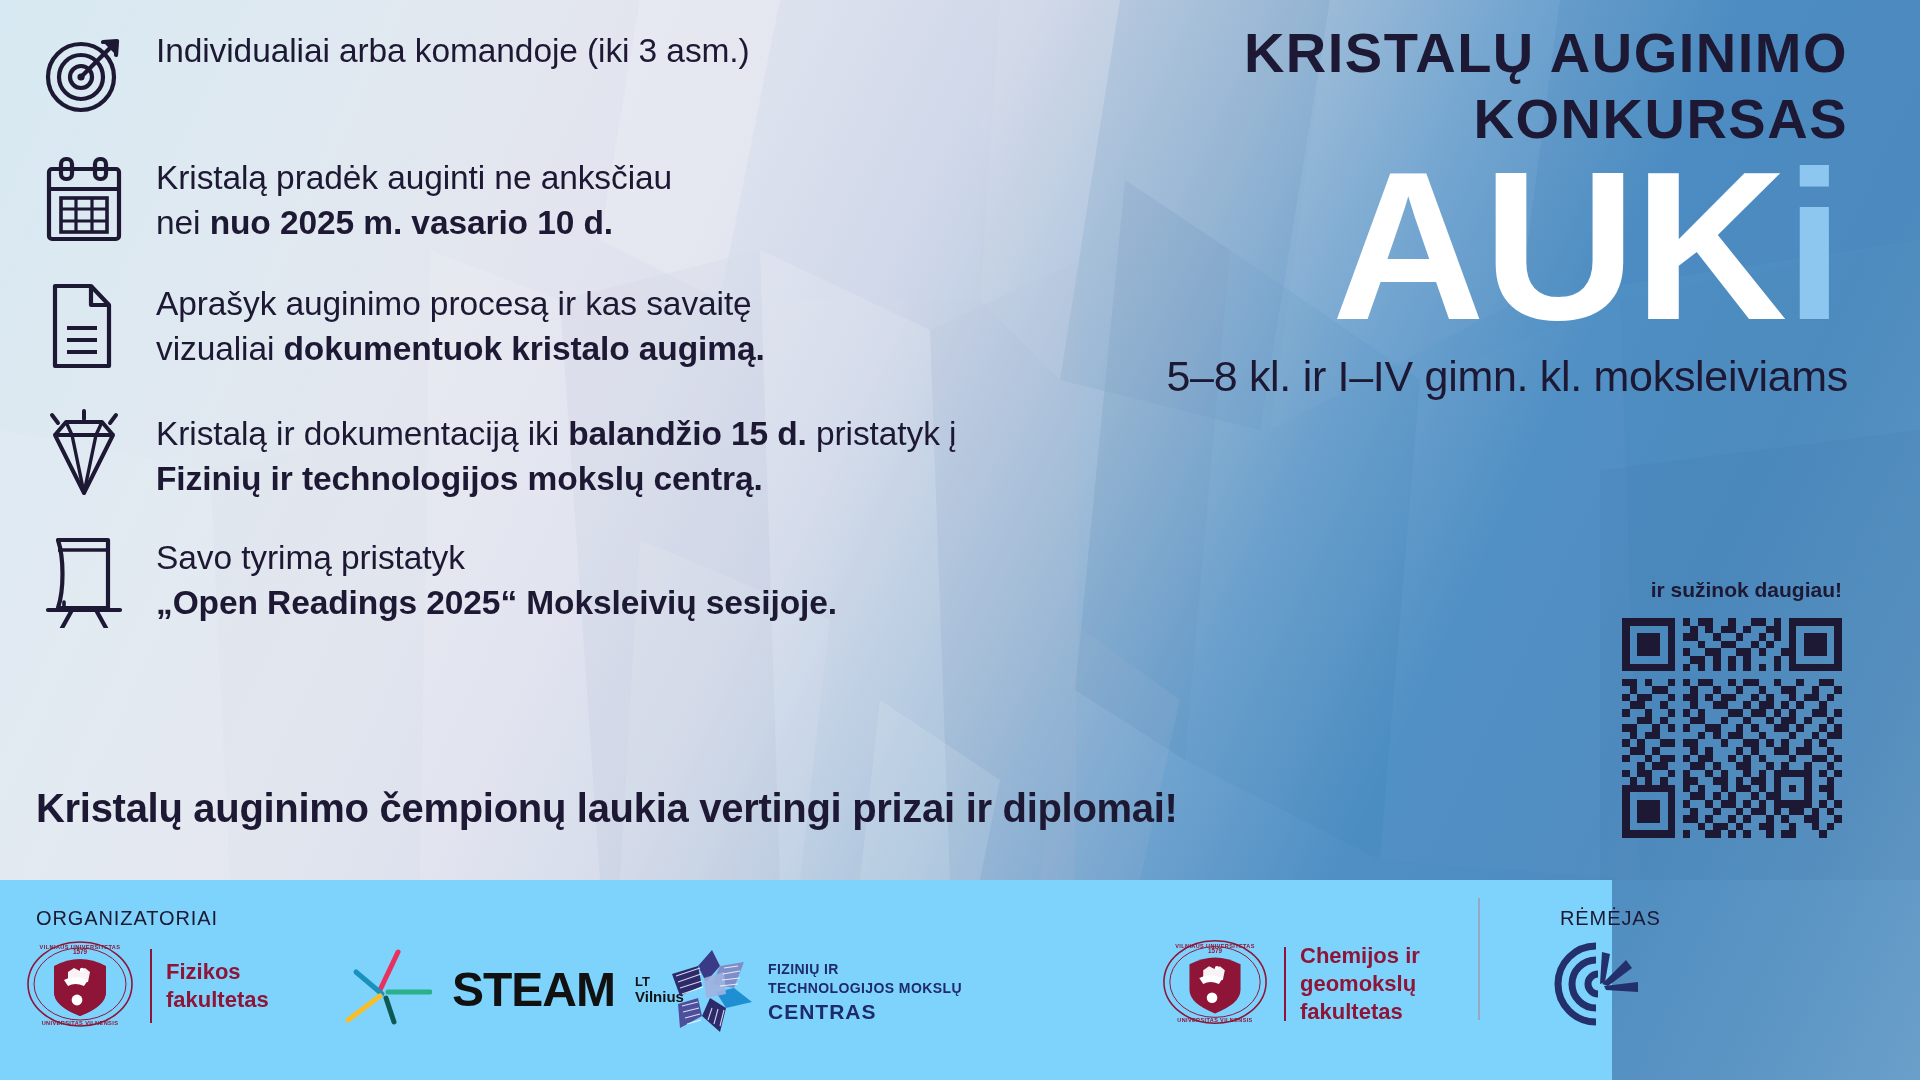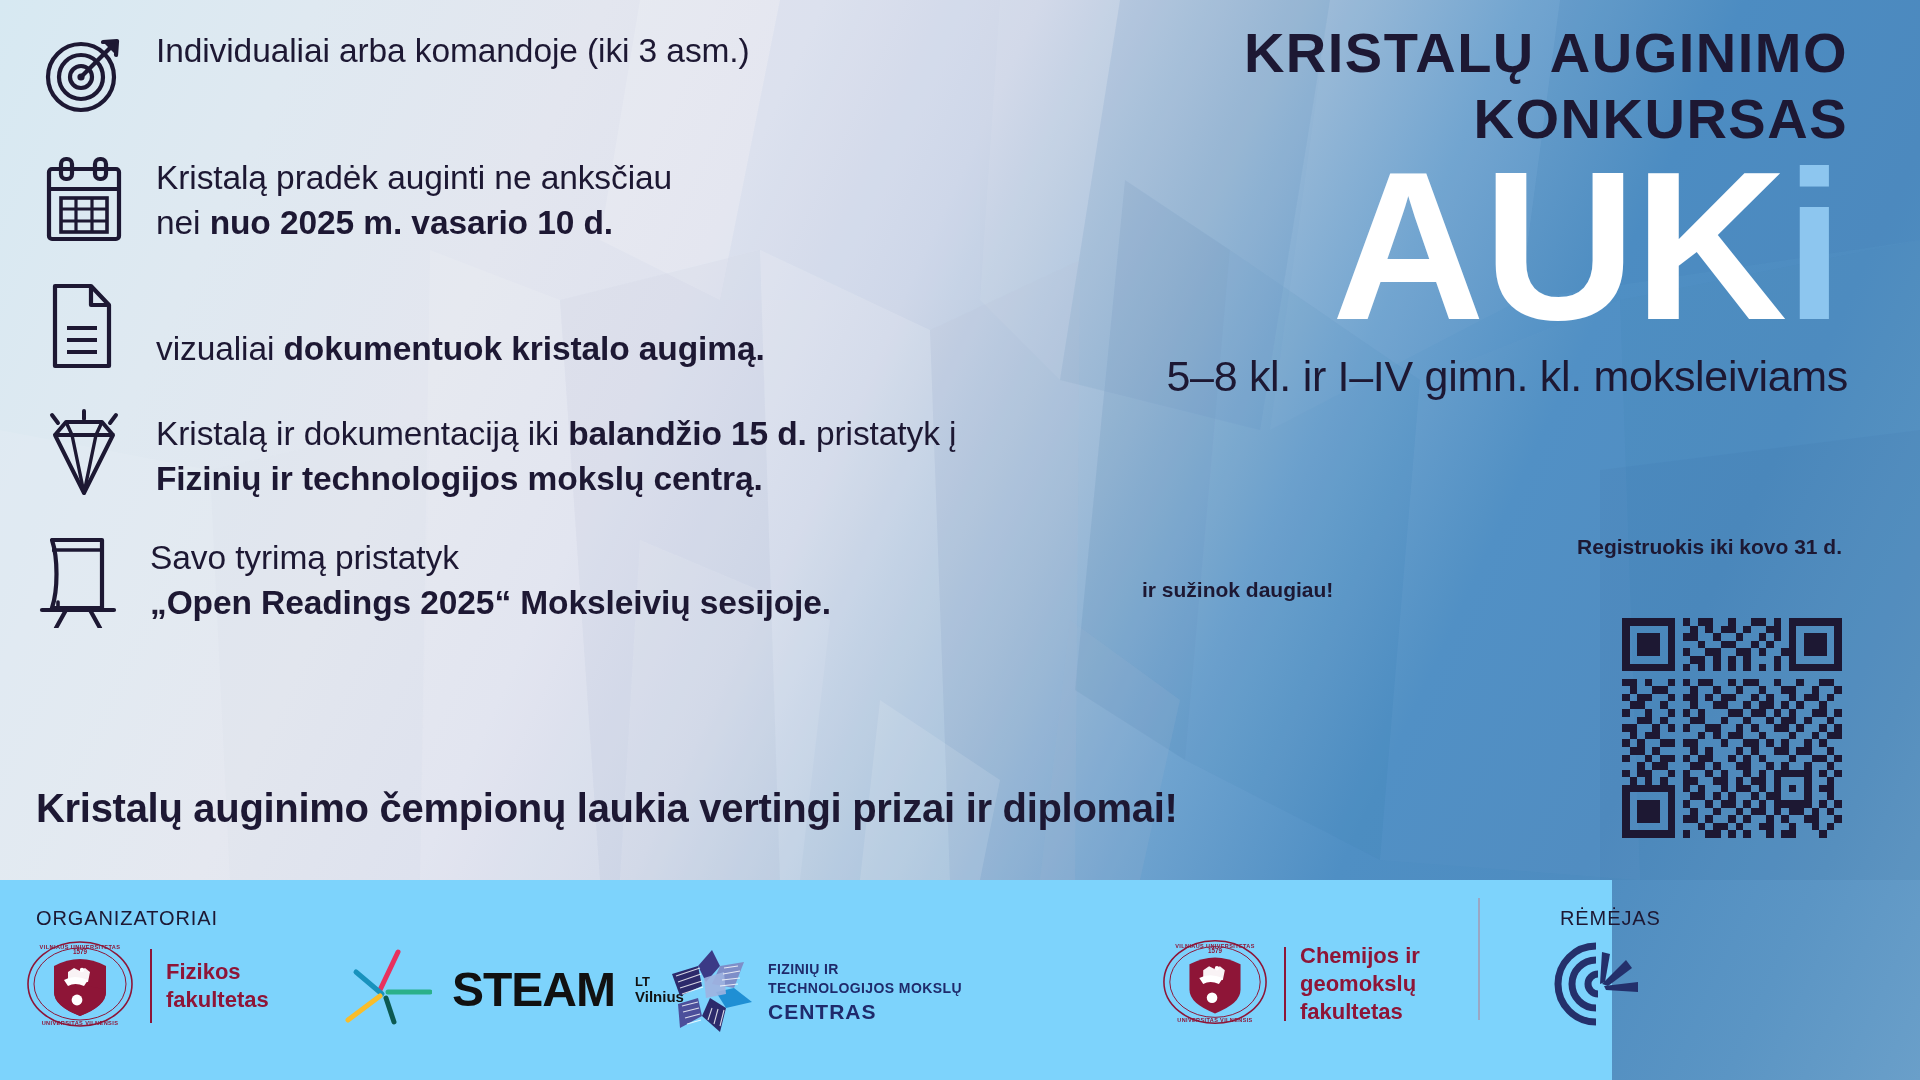--- a/index.html
+++ b/index.html
@@ -60,21 +60,21 @@
     line-height: 1.33;
     padding-top: 4px;
     letter-spacing: -0.1px;
   }
   .bullet .txt b { font-weight: bold; }
 
   .b1 { left: 38px; top: 25px; }
   .b2 { left: 38px; top: 152px; }
   .b3 { left: 38px; top: 278px; }
   .b4 { left: 38px; top: 408px; }
-  .b5 { left: 32px; top: 532px; }
+  .b5 { left: 38px; top: 532px; }
 
   .prize-line {
     position: absolute;
     left: 36px; top: 786px;
     font-size: 40px;
     font-weight: bold;
     color: #1d1833;
     letter-spacing: -0.3px;
     white-space: nowrap;
   }
@@ -126,20 +126,21 @@
     width: 700px;
     text-align: right;
     color: #1d1833;
     font-size: 21px;
     font-weight: bold;
   }
   .reg-line2 {
     position: absolute;
     right: 78px; top: 578px;
     width: 700px;
+    text-align: right;
     color: #1d1833;
     font-size: 21px;
     font-weight: bold;
   }
   .qr {
     position: absolute;
     right: 78px; top: 618px;
     width: 220px; height: 220px;
   }
   .qr svg { display:block; }
@@ -290,21 +291,21 @@
 
     <div class="bullet b3">
       <span class="ico">
         <svg width="74" height="90" viewBox="0 0 74 90" fill="none" stroke="#1d1833" stroke-width="4.2">
           <path d="M8 5 H44 L62 24 V85 H8 Z" stroke-linejoin="round"></path>
           <path d="M44 5 V24 H62" stroke-linejoin="round"></path>
           <path d="M20 47 H50 M20 59 H50 M20 71 H50" stroke-width="4"></path>
         </svg>
       </span>
       <span class="txt">
-        <br>
+        <span>Aprašyk auginimo procesą ir kas savaitę</span><br>
         <span>vizualiai </span><b>dokumentuok kristalo augimą.</b>
       </span>
     </div>
 
     <div class="bullet b4">
       <span class="ico">
         <svg width="92" height="94" viewBox="0 0 92 94" fill="none" stroke="#1d1833" stroke-width="4">
           <path d="M17 26 H75 L46 84 Z" stroke-linejoin="round"></path>
           <path d="M17 26 L28 13 H64 L75 26" stroke-linejoin="round"></path>
           <path d="M28 13 L34 26 L46 84 L58 26 L64 13" stroke-width="3.4" stroke-linejoin="round"></path>
@@ -344,21 +345,20 @@
       <span>KRISTALŲ AUGINIMO</span><br>
       <span>KONKURSAS</span>
     </div>
 
     <div class="logo-auki">
       <span>AUK</span><span class="dot-i">i</span>
     </div>
 
     <div class="subtitle">5–8 kl. ir I–IV gimn. kl. moksleiviams</div>
 
-    <div class="reg-line1">Registruokis iki kovo 31 d.</div>
     <div class="reg-line2">ir sužinok daugiau!</div>
 
     <div class="qr">
       <svg width="220" height="220" viewBox="0 0 29 29" shape-rendering="crispEdges">
         <rect width="29" height="29" fill="none"></rect>
         <g fill="#1d1833">
 
           <rect x="0" y="0" width="7" height="1"></rect>
             <rect x="0" y="6" width="7" height="1"></rect>
           <rect x="0" y="0" width="1" height="7"></rect>

